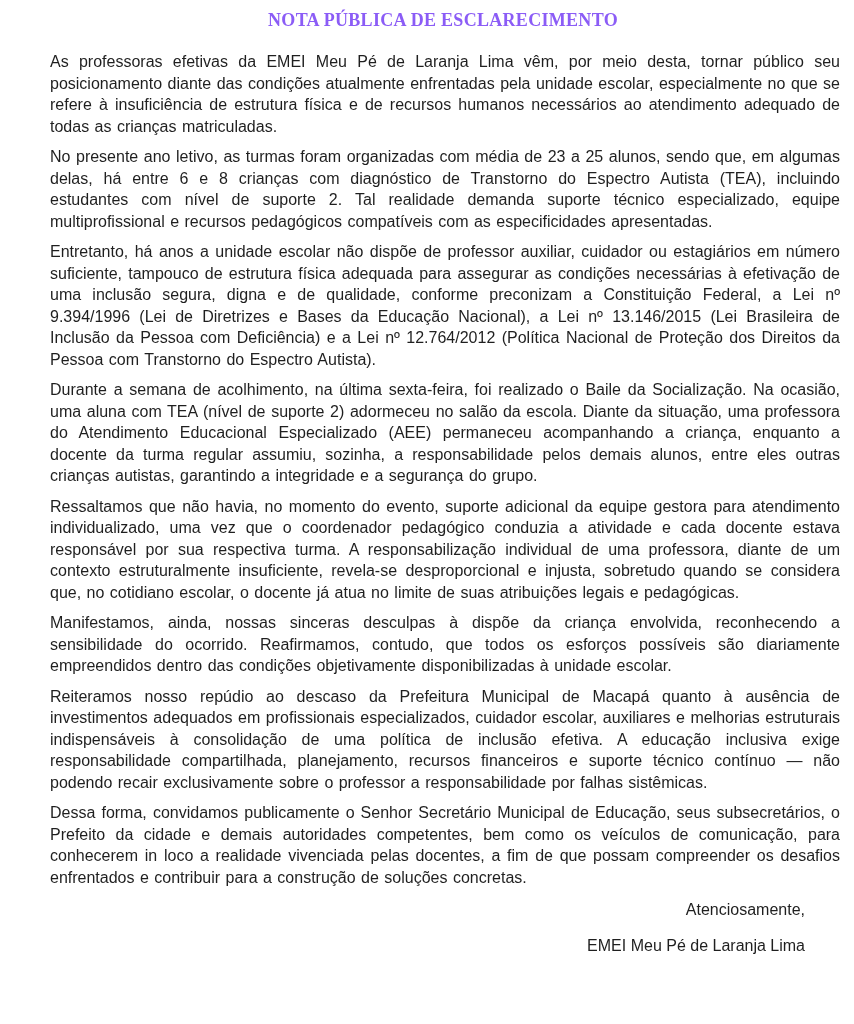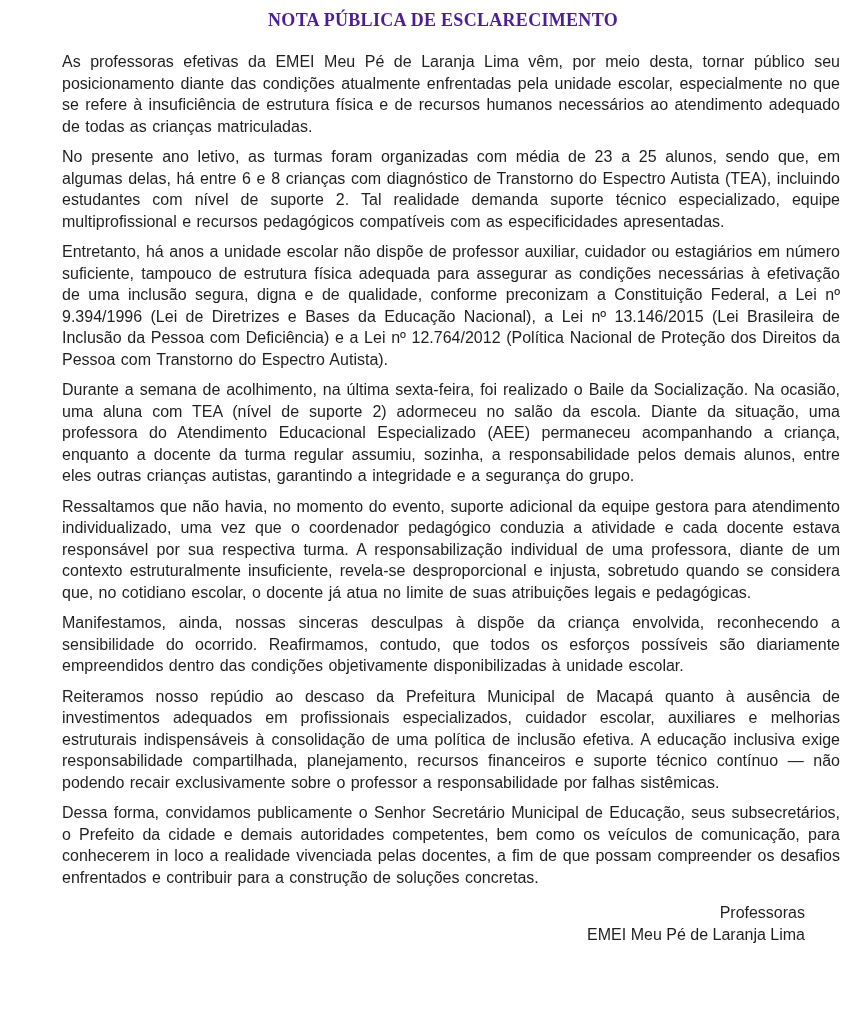--- a/index.html
+++ b/index.html
@@ -18,28 +18,28 @@
     box-sizing: border-box;
     padding: 6px 14px 0 46px;
     overflow: hidden;
   }
   .doc-title {
     font-family: "Liberation Serif", serif;
     font-weight: bold;
     font-size: 18px;
     letter-spacing: 0.3px;
     text-align: center;
-    color: #4c1d95;
+    color: #8b5cf6;
     margin: 4px 0 20px 0;
   }
   .doc-body p.para {
     font-size: 16px;
     line-height: 21.5px;
     text-align: justify;
-    margin: 0 0 9px 16px;
+    margin: 0 0 9px 4px;
     word-spacing: 1px;
   }
   .closing {
     text-align: right;
     margin-right: 35px;
     font-size: 16px;
     line-height: 21.5px;
   }
   .closing .salutation {
     margin: 11px 0 0 0;
@@ -63,19 +63,19 @@
     <p class="para">No presente ano letivo, as turmas foram organizadas com média de 23 a 25 alunos, sendo que, em algumas delas, há entre 6 e 8 crianças com diagnóstico de Transtorno do Espectro Autista (TEA), incluindo estudantes com nível de suporte 2. Tal realidade demanda suporte técnico especializado, equipe multiprofissional e recursos pedagógicos compatíveis com as especificidades apresentadas.</p>
     <p class="para">Entretanto, há anos a unidade escolar não dispõe de professor auxiliar, cuidador ou estagiários em número suficiente, tampouco de estrutura física adequada para assegurar as condições necessárias à efetivação de uma inclusão segura, digna e de qualidade, conforme preconizam a Constituição Federal, a Lei nº 9.394/1996 (Lei de Diretrizes e Bases da Educação Nacional), a Lei nº 13.146/2015 (Lei Brasileira de Inclusão da Pessoa com Deficiência) e a Lei nº 12.764/2012 (Política Nacional de Proteção dos Direitos da Pessoa com Transtorno do Espectro Autista).</p>
     <p class="para">Durante a semana de acolhimento, na última sexta-feira, foi realizado o Baile da Socialização. Na ocasião, uma aluna com TEA (nível de suporte 2) adormeceu no salão da escola. Diante da situação, uma professora do Atendimento Educacional Especializado (AEE) permaneceu acompanhando a criança, enquanto a docente da turma regular assumiu, sozinha, a responsabilidade pelos demais alunos, entre eles outras crianças autistas, garantindo a integridade e a segurança do grupo.</p>
     <p class="para">Ressaltamos que não havia, no momento do evento, suporte adicional da equipe gestora para atendimento individualizado, uma vez que o coordenador pedagógico conduzia a atividade e cada docente estava responsável por sua respectiva turma. A responsabilização individual de uma professora, diante de um contexto estruturalmente insuficiente, revela-se desproporcional e injusta, sobretudo quando se considera que, no cotidiano escolar, o docente já atua no limite de suas atribuições legais e pedagógicas.</p>
     <p class="para">Manifestamos, ainda, nossas sinceras desculpas à dispõe da criança envolvida, reconhecendo a sensibilidade do ocorrido. Reafirmamos, contudo, que todos os esforços possíveis são diariamente empreendidos dentro das condições objetivamente disponibilizadas à unidade escolar.</p>
     <p class="para">Reiteramos nosso repúdio ao descaso da Prefeitura Municipal de Macapá quanto à ausência de investimentos adequados em profissionais especializados, cuidador escolar, auxiliares e melhorias estruturais indispensáveis à consolidação de uma política de inclusão efetiva. A educação inclusiva exige responsabilidade compartilhada, planejamento, recursos financeiros e suporte técnico contínuo — não podendo recair exclusivamente sobre o professor a responsabilidade por falhas sistêmicas.</p>
     <p class="para">Dessa forma, convidamos publicamente o Senhor Secretário Municipal de Educação, seus subsecretários, o Prefeito da cidade e demais autoridades competentes, bem como os veículos de comunicação, para conhecerem in loco a realidade vivenciada pelas docentes, a fim de que possam compreender os desafios enfrentados e contribuir para a construção de soluções concretas.</p>
   </div>
 
   <div class="closing">
+    <p class="salutation">Atenciosamente,</p>
     <div class="signature">
-      <p>Professoras</p>
       <p>EMEI Meu Pé de Laranja Lima</p>
     </div>
   </div>
 
 </div>
 
 </body></html>

